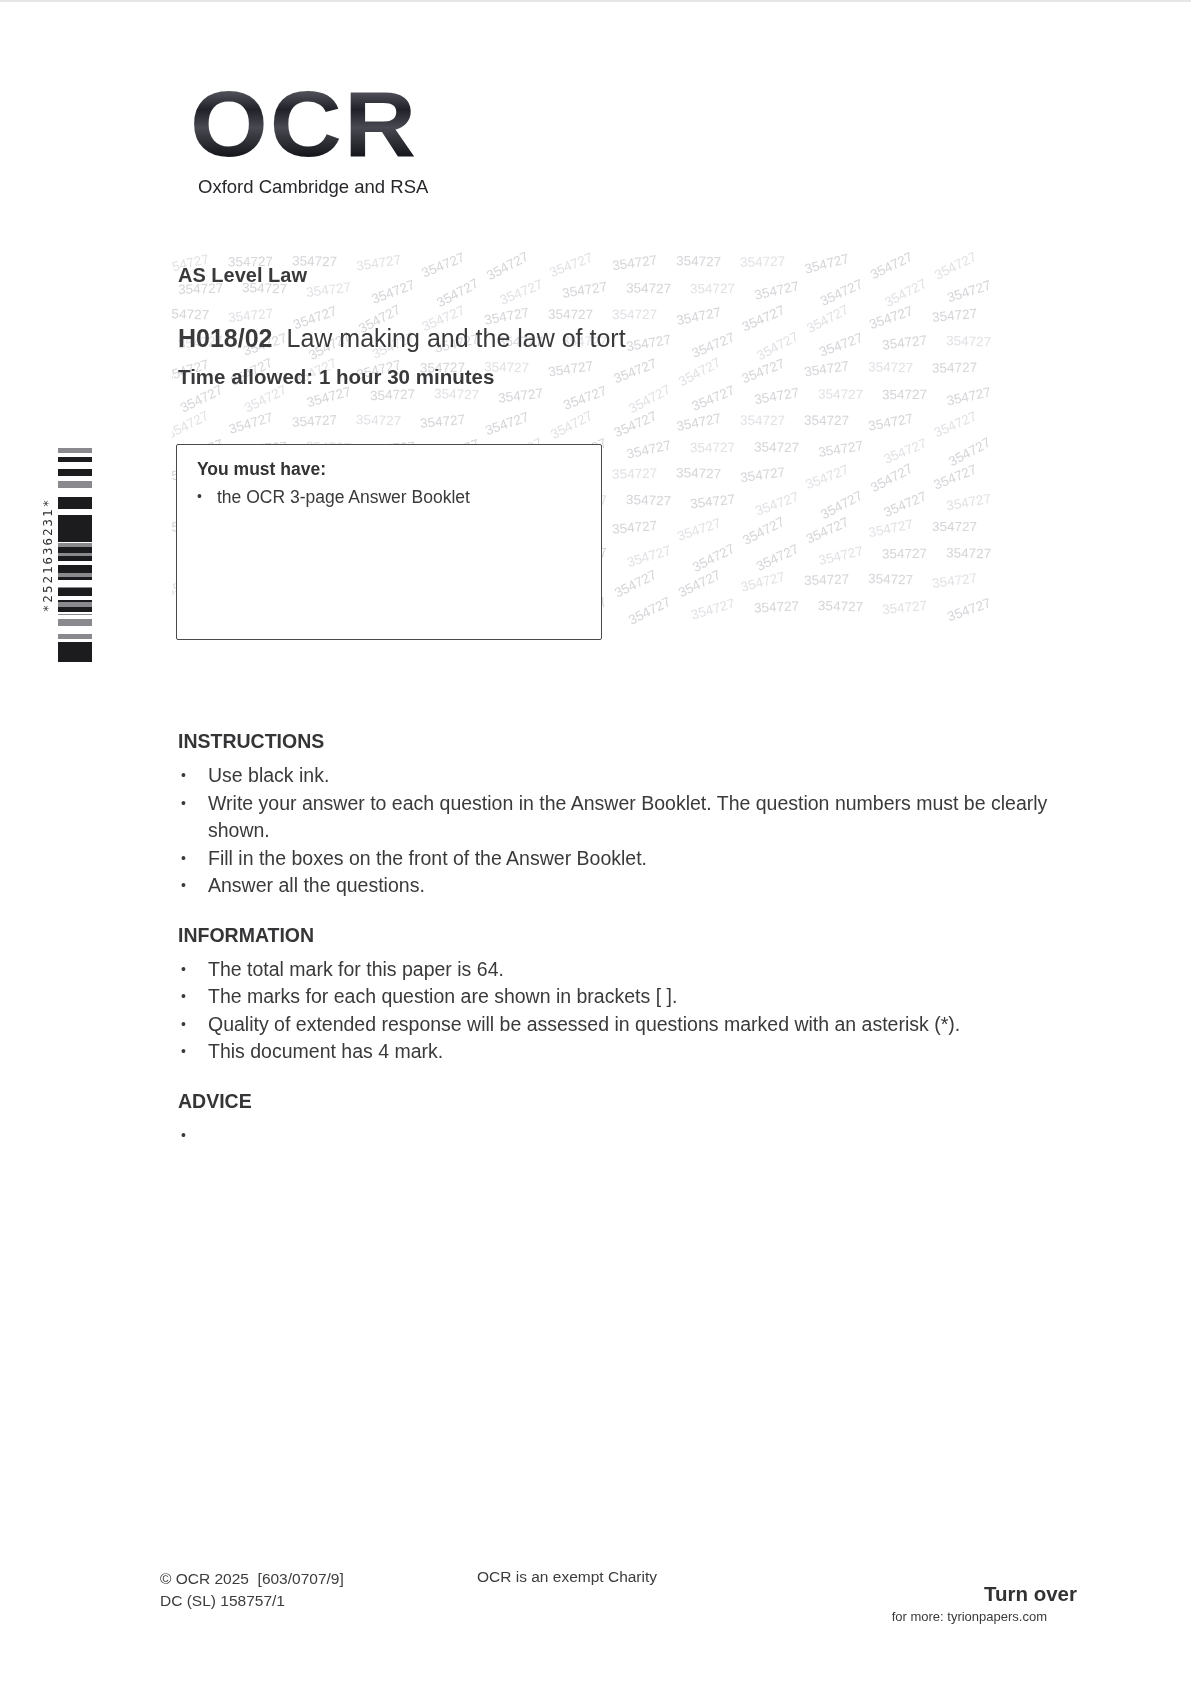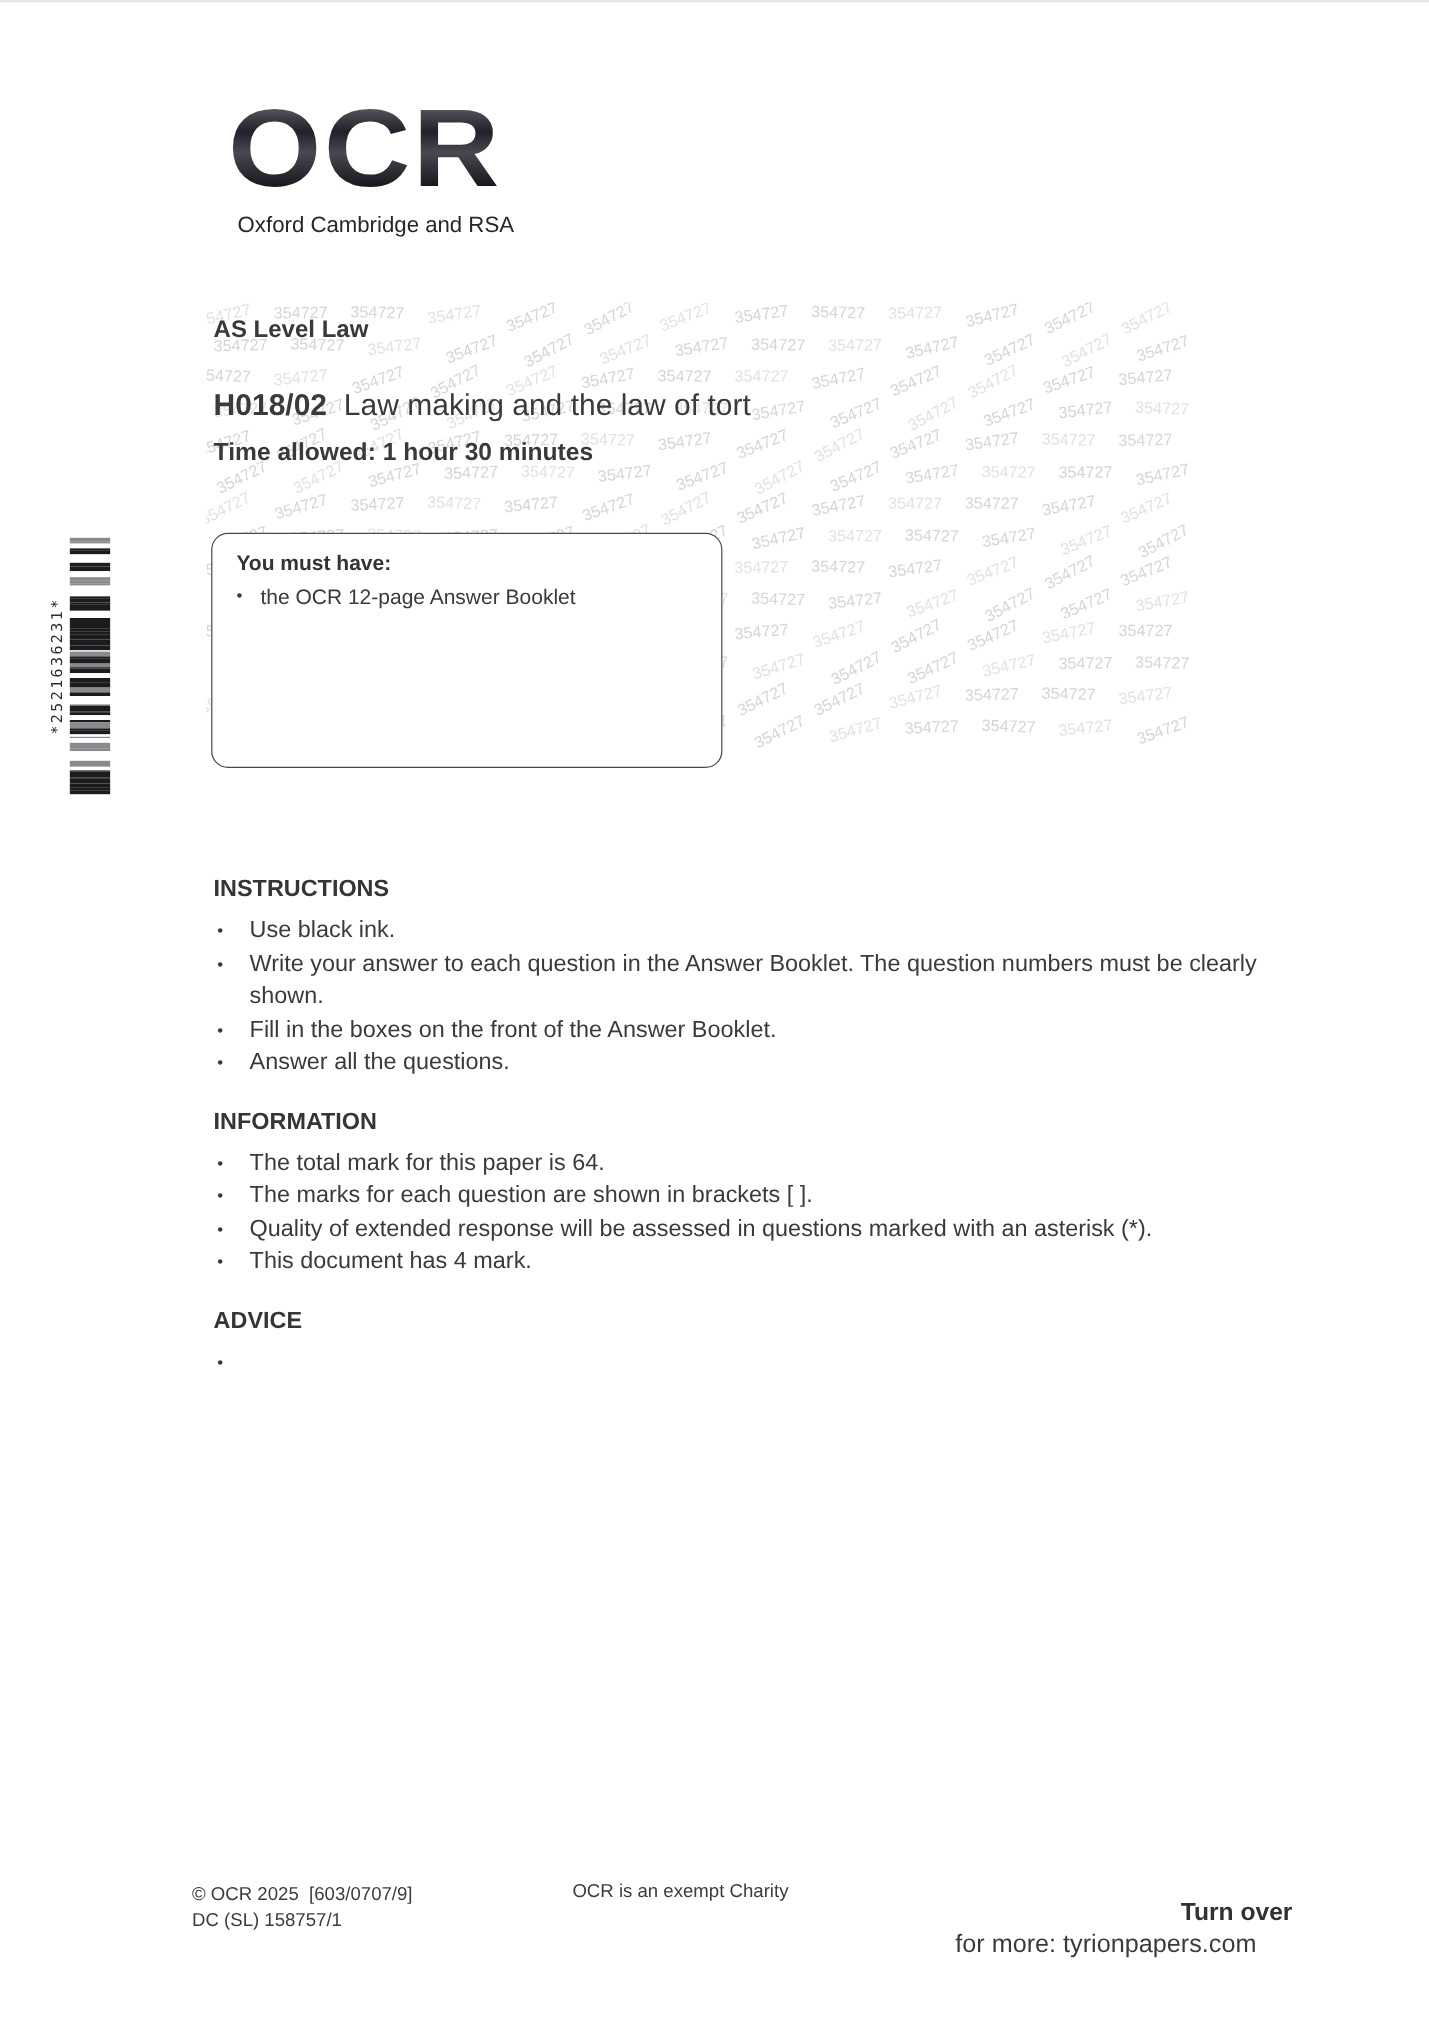--- a/index.html
+++ b/index.html
@@ -27,21 +27,21 @@
   .code-line{position:absolute;left:178px;top:322px;font-size:25px;color:#3a3a3c;z-index:1;}
   .code-line .code{font-weight:700;margin-right:14px;}
   .time-line{position:absolute;left:178px;top:363px;font-size:20.5px;font-weight:700;color:#39393b;z-index:1;}
   
   .watermark{position:absolute;left:172px;top:250px;width:822px;height:376px;overflow:hidden;z-index:0;pointer-events:none;}
   .wm-row{position:absolute;white-space:nowrap;}
   .wm-token{display:inline-block;width:64px;font-size:13.5px;font-weight:500;}
   
   .must-box{
     position:absolute;left:176px;top:442px;width:426px;height:196px;
-    background:#ffffff;border:1.6px solid #4a4a4a;border-radius:14px;
+    background:#ffffff;border:1.6px solid #4a4a4a;border-radius:2px;
     padding:14px 20px;box-sizing:border-box;z-index:2;
   }
   .must-heading{font-size:17.5px;font-weight:700;color:#333335;}
   .must-item{display:flex;margin-top:7px;font-size:17.5px;color:#3a3a3c;}
   .must-item .dot{width:20px;font-size:14px;padding-top:1px;}
   
   .barcode{position:absolute;left:40px;top:446px;width:52px;height:214px;z-index:2;}
   .barcode-bars{position:absolute;right:0;top:0;width:34px;height:214px;overflow:hidden;}
   .barcode-label{
     position:absolute;left:-99px;top:99px;width:214px;height:16px;
@@ -54,21 +54,21 @@
   .section{margin-bottom:24px;}
   .sec-heading{font-size:19.5px;font-weight:700;color:#353537;margin-bottom:9px;}
   .bullet-row{display:flex;align-items:flex-start;}
   .bullet-dot{width:27px;padding-left:3px;font-size:14px;line-height:27.5px;flex:none;}
   .bullet-text{font-size:19.5px;line-height:27.5px;max-width:845px;color:#3a3a3c;}
   .bullet-text .b{font-weight:400;}
   
   .footer-left{position:absolute;left:160px;top:1566px;font-size:15.5px;color:#3c3c3e;line-height:22px;white-space:pre;}
   .footer-charity{position:absolute;left:477px;top:1566px;font-size:15.5px;color:#3c3c3e;}
   .turn-over{position:absolute;right:114px;top:1580px;font-size:20.5px;font-weight:700;color:#323234;}
-  .source-note{position:absolute;right:144px;top:1607px;font-size:21px;color:#3a3a3c;}
+  .source-note{position:absolute;right:144px;top:1607px;font-size:13px;color:#3a3a3c;}
 </style>
 </head>
 <body>
 
 <div class="page">
 
   <div class="logo">
     <div class="logo-text">OCR</div>
     <div class="logo-tagline">Oxford Cambridge and RSA</div>
   </div>
@@ -170,21 +170,21 @@
         <i style="display:block;height:3px;background:#1c1c1e"></i>
         <i style="display:block;height:3px;background:#1c1c1e"></i>
       </div>
   </div>
 
   <div class="must-box">
     <div class="must-heading">You must have:</div>
     <div>
         <div class="must-item">
           <span class="dot">•</span>
-          <span>the OCR 12-page Answer Booklet</span>
+          <span>the OCR 3-page Answer Booklet</span>
         </div>
       </div>
   </div>
 
   <div class="sections">
       <section class="section">
         <div class="sec-heading">INSTRUCTIONS</div>
         <div class="bullet-row">
           <span class="bullet-dot">•</span>
           <span class="bullet-text"><span>Use black ink.</span></span>

